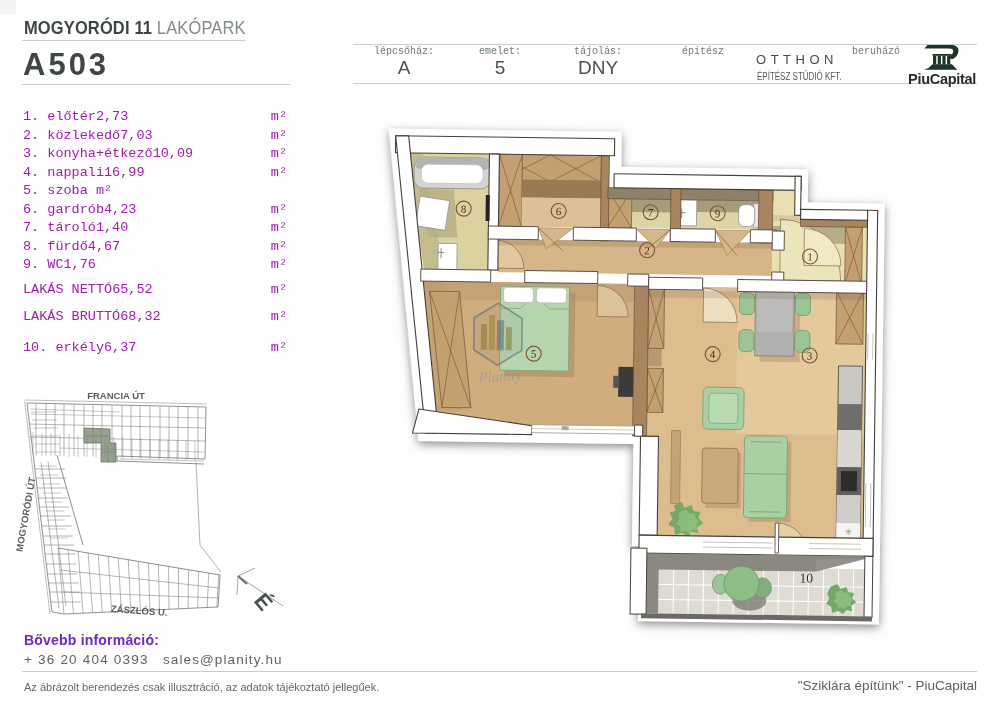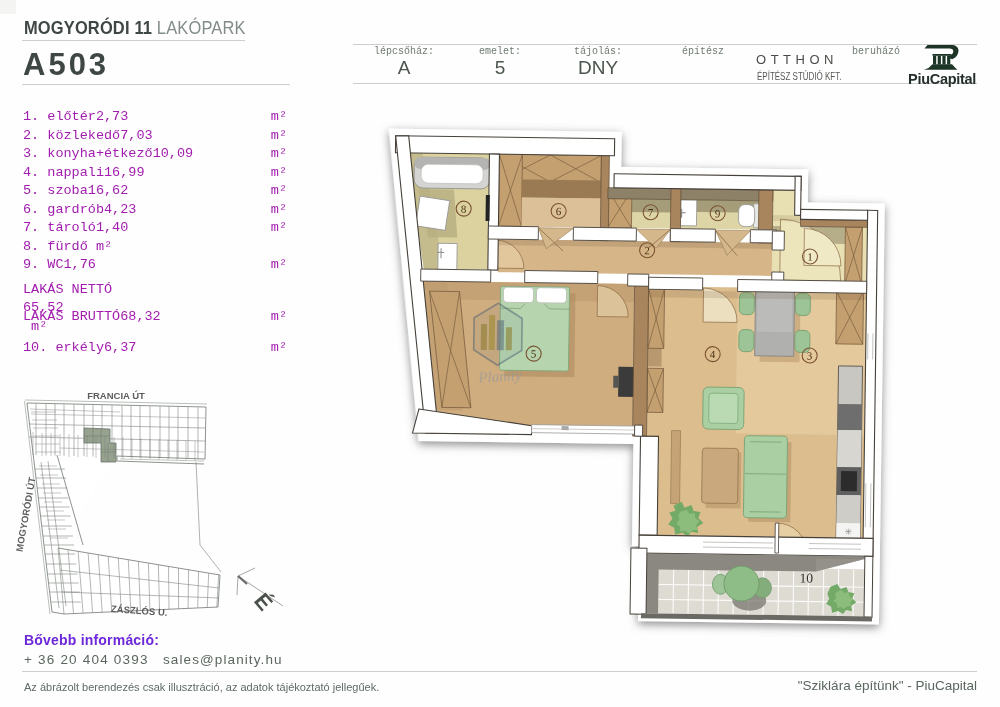--- a/index.html
+++ b/index.html
@@ -49,26 +49,26 @@
     <path d="M26.5,22.3 L46,22.3 L49.5,26 L51.5,27.7 L18,27.7 L22.5,26 Z"></path>
   </g>
   <text x="36" y="42" text-anchor="middle" font-size="14.5" font-weight="bold" fill="#243029" font-family="Liberation Sans" letter-spacing="-0.3">PiuCapital</text>
 </svg>
 
 <div id="roomlist">
   <div class="rl"><span>1. előtér</span><span class="v">2,73</span><span> m²</span></div>
   <div class="rl"><span>2. közlekedő</span><span class="v">7,03</span><span> m²</span></div>
   <div class="rl"><span>3. konyha+étkező</span><span class="v">10,09</span><span> m²</span></div>
   <div class="rl"><span>4. nappali</span><span class="v">16,99</span><span> m²</span></div>
-  <div class="rl"><span>5. szoba</span><span class="v">16,62</span><span> m²</span></div>
+  <div class="rl"><span>5. szoba</span><span> m²</span></div>
   <div class="rl"><span>6. gardrób</span><span class="v">4,23</span><span> m²</span></div>
   <div class="rl"><span>7. tároló</span><span class="v">1,40</span><span> m²</span></div>
-  <div class="rl"><span>8. fürdő</span><span> m²</span></div>
+  <div class="rl"><span>8. fürdő</span><span class="v">4,67</span><span> m²</span></div>
   <div class="rl"><span>9. WC</span><span class="v">1,76</span><span> m²</span></div>
-  <div class="rl" style="margin-top:6px;flex-direction:column;"><span>LAKÁS NETTÓ</span><span class="v">65,52</span><span> m²</span></div>
+  <div class="rl" style="margin-top:6px;"><span>LAKÁS NETTÓ</span><span class="v">65,52</span><span> m²</span></div>
   <div class="rl" style="margin-top:9px;"><span>LAKÁS BRUTTÓ</span><span class="v">68,32</span><span> m²</span></div>
   <div class="rl" style="margin-top:12px;"><span>10. erkély</span><span class="v">6,37</span><span> m²</span></div>
 </div>
 
 <div class="abs" style="left:24px;top:632px;font-size:14px;font-weight:bold;color:#6d28d9;letter-spacing:.2px;">Bővebb információ:</div>
 <div class="abs" style="left:24px;top:652px;font-size:13.5px;color:#5a665e;letter-spacing:1.2px;">+ 36 20 404 0393</div>
 <div class="abs" style="left:163px;top:652px;font-size:13.5px;color:#5a665e;letter-spacing:1.1px;">sales@planity.hu</div>
 <div class="hline" style="left:22px;top:671px;width:955px;"></div>
 <div class="abs" style="left:24px;top:681px;font-size:11px;color:#5f6b63;">Az ábrázolt berendezés csak illusztráció, az adatok tájékoztató jellegűek.</div>
 <div class="abs" style="right:23px;top:678px;font-size:13.5px;color:#5a665e;">"Sziklára építünk" - PiuCapital</div>

